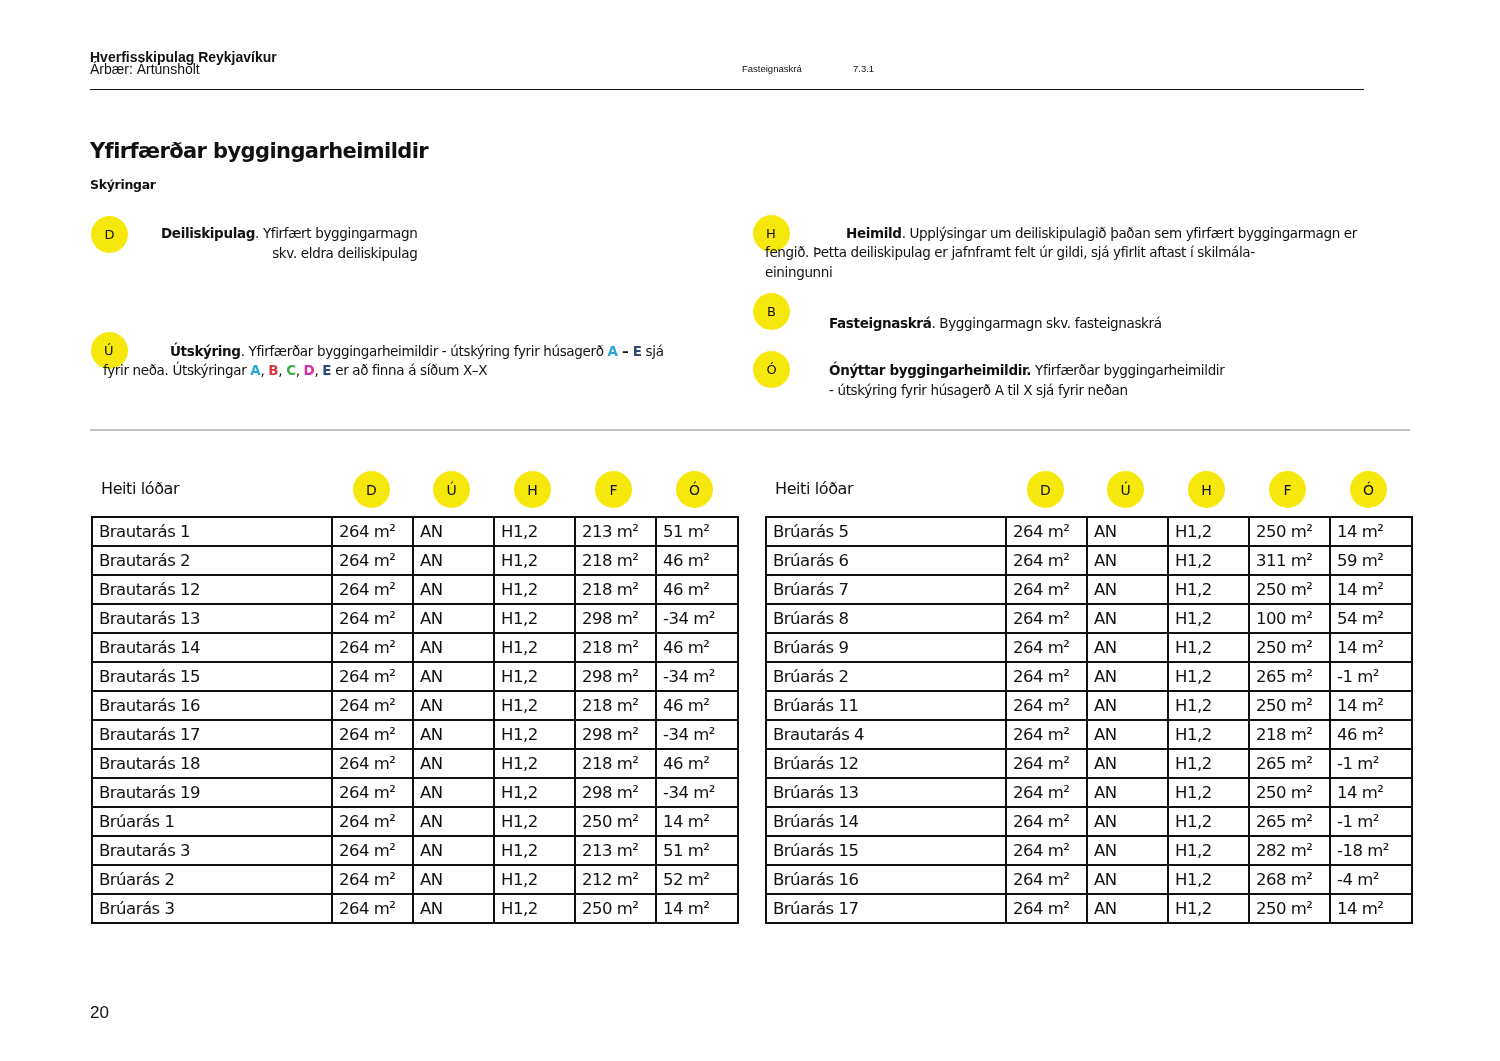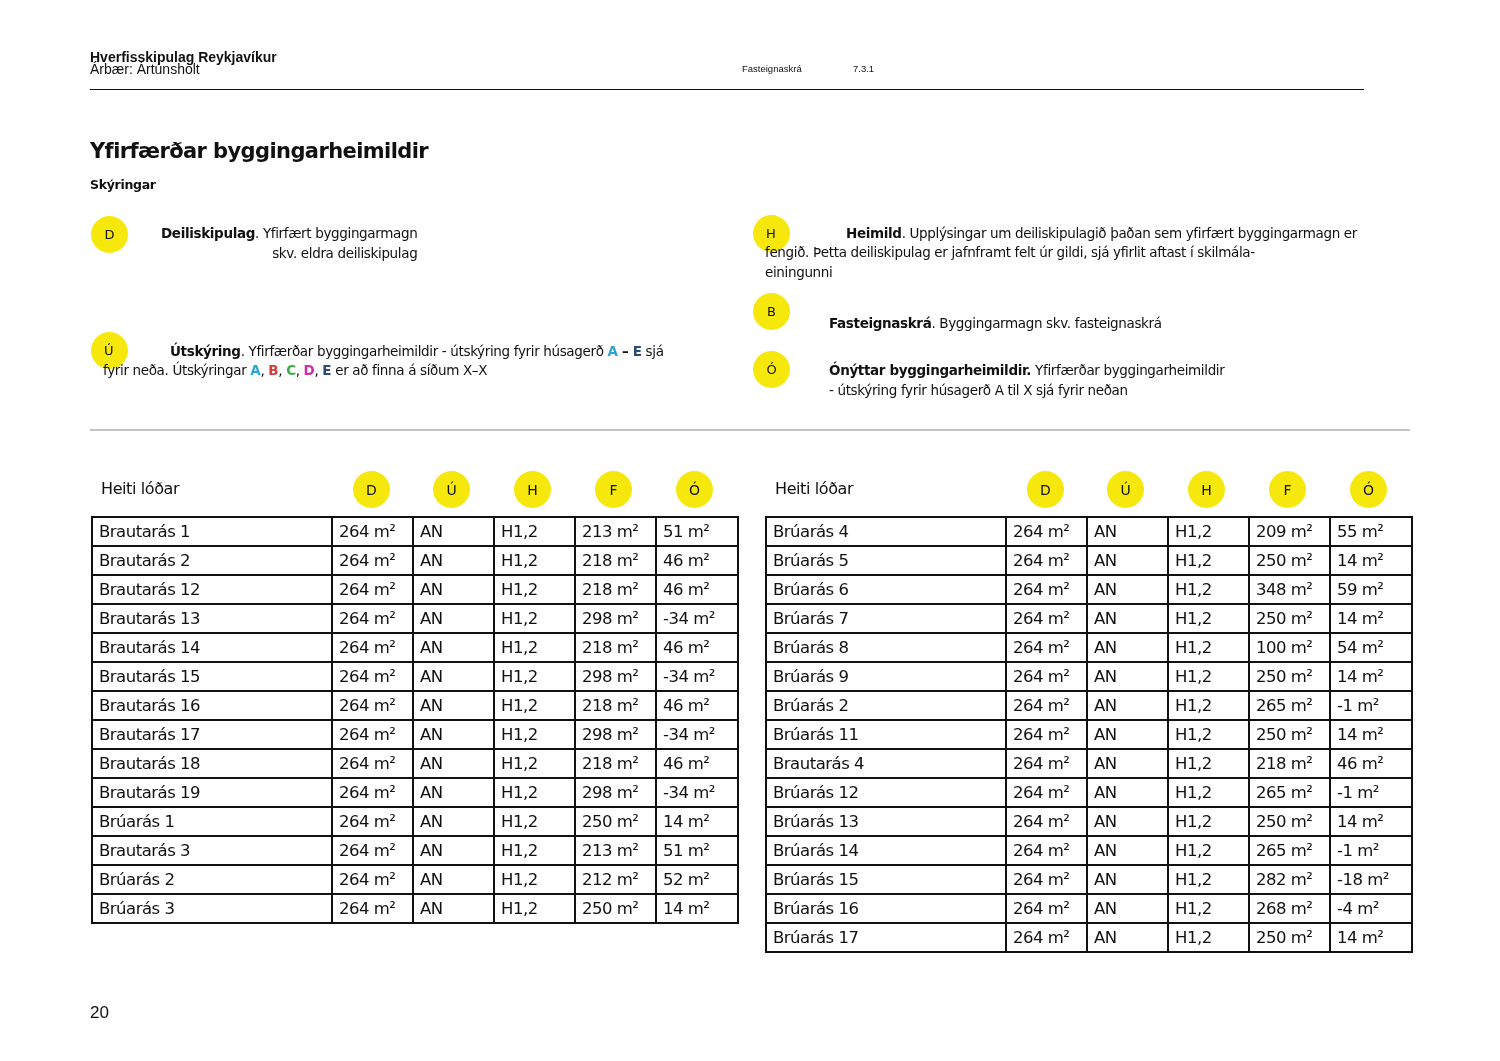--- a/index.html
+++ b/index.html
@@ -237,41 +237,33 @@
     <colgroup>
         <col class="c0">
         <col class="c1">
         <col class="c2">
         <col class="c3">
         <col class="c4">
         <col class="c5">
       </colgroup>
     <tbody id="tbody-1">
         <tr>
-          <td>Brúarás 4</td>
-          <td>264 m²</td>
-          <td>AN</td>
-          <td>H1,2</td>
-          <td>209 m²</td>
-          <td>55 m²</td>
-        </tr>
-        <tr>
           <td>Brúarás 5</td>
           <td>264 m²</td>
           <td>AN</td>
           <td>H1,2</td>
           <td>250 m²</td>
           <td>14 m²</td>
         </tr>
         <tr>
           <td>Brúarás 6</td>
           <td>264 m²</td>
           <td>AN</td>
           <td>H1,2</td>
-          <td>348 m²</td>
+          <td>311 m²</td>
           <td>59 m²</td>
         </tr>
         <tr>
           <td>Brúarás 7</td>
           <td>264 m²</td>
           <td>AN</td>
           <td>H1,2</td>
           <td>250 m²</td>
           <td>14 m²</td>
         </tr>

